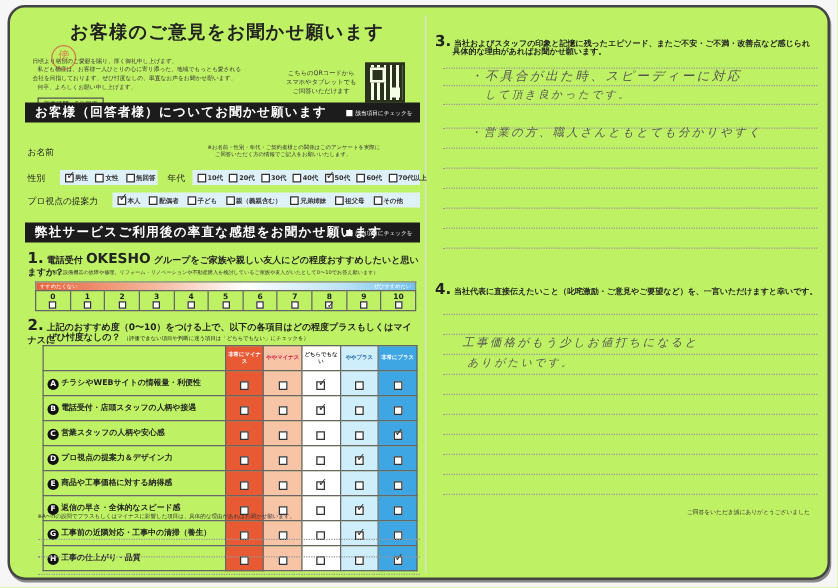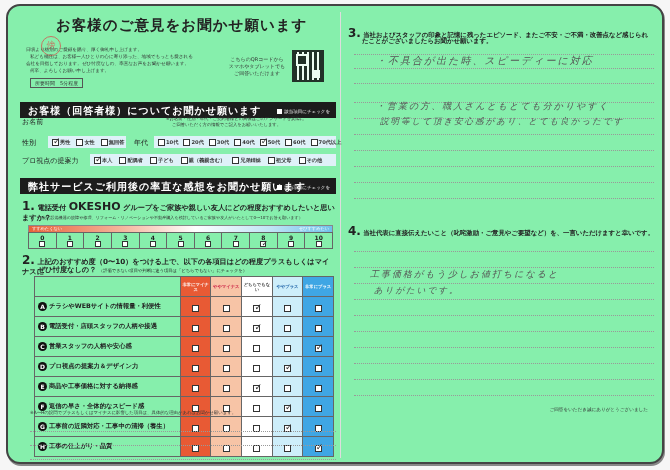--- a/index.html
+++ b/index.html
@@ -1,17 +1,17 @@
 <!DOCTYPE html>
 <html><head>
 <meta charset="utf-8">
 <style>
 *{box-sizing:border-box;margin:0;padding:0}
 body{width:670px;height:470px;background:#f6f6f6;font-family:"DejaVu Sans",sans-serif;position:relative;overflow:hidden;color:#222}
-.page{position:absolute;left:6px;top:4px;width:658px;height:460px;background:#86efac;border:2px solid #444;border-radius:14px 14px 14px 14px;box-shadow:1px 2px 0 #888}
+.page{position:absolute;left:6px;top:4px;width:658px;height:460px;background:#bef264;border:2px solid #444;border-radius:14px 14px 14px 14px;box-shadow:1px 2px 0 #888}
 .left{position:absolute;left:8px;top:0;width:320px;height:100%}
 .right{position:absolute;left:340px;top:0;width:310px;height:100%}
 .divider{position:absolute;left:332px;top:6px;width:0;height:446px;border-left:1px solid #ddd}
 .title{position:absolute;left:40px;top:10px;font-size:14.5px;font-weight:bold;letter-spacing:1px;color:#222}
 .stamp{position:absolute;left:25px;top:30px;width:20px;height:20px;border:1.5px solid #d44;border-radius:50%;color:#d44;font-size:9px;text-align:center;line-height:17px;opacity:.7}
 .intro{position:absolute;left:10px;top:40px;width:220px;font-size:4.6px;line-height:7px;color:#333}
 .time-box{position:absolute;left:14px;top:72px;border:1px solid #555;font-size:5px;padding:1px 4px;color:#333}
 .qr-text{position:absolute;left:210px;top:50px;font-size:5px;line-height:7px;text-align:center;color:#333;width:62px}
 .qr{position:absolute;left:276px;top:44px;width:32px;height:32px;background:
 repeating-linear-gradient(90deg,#111 0 3px,#fff 3px 5px),#111;opacity:.85;border:2px solid #111}
@@ -70,21 +70,21 @@
       <div style="padding-left:4px">何卒、よろしくお願い申し上げます。</div>
     </div>
     <div class="time-box">所要時間　5分程度</div>
     <div class="qr-text">
       <div>こちらのQRコードから</div>
       <div>スマホやタブレットでも</div>
       <div>ご回答いただけます</div>
     </div>
     <div class="qr"></div>
 
-    <div class="bar" style="left:4px;top:96px;width:316px">
+    <div class="bar" style="left:4px;top:76px;width:316px">
       <span>お客様（回答者様）についてお聞かせ願います</span>
       <span class="note">該当項目にチェックを</span>
     </div>
     <div class="lbl" style="left:6px;top:111px">お名前</div>
     <div class="small" style="left:150px;top:110px">
       <div>※お名前・性別・年代・ご契約者様との関係はこのアンケートを実際に</div>
       <div style="padding-left:6px">ご回答いただく方の情報でご記入をお願いいたします。</div>
     </div>
 
     <div class="lbl" style="left:6px;top:132px">性別</div>
@@ -324,36 +324,36 @@
     <div class="dots" style="left:14px;top:425px;width:306px"></div>
     <div class="dots" style="left:14px;top:439px;width:306px"></div>
     <div class="dots" style="left:14px;top:453px;width:306px"></div>
   </div>
 
   <div class="right">
     <div class="q" style="left:0;top:20px;font-size:6.4px">
       <span class="num">3.</span>
       <span>当社およびスタッフの印象と記憶に残ったエピソード、またご不安・ご不満・改善点など感じられ</span>
     </div>
-    <div class="q" style="left:14px;top:31px;font-size:6.4px">たことがございましたらお聞かせ願います。</div>
+    <div class="q" style="left:14px;top:31px;font-size:6.4px">具体的な理由があればお聞かせ願います。</div>
 
     <div class="dots" style="left:6px;top:48px;width:300px"></div>
     <div class="dots" style="left:6px;top:62px;width:300px"></div>
     <div class="dots" style="left:6px;top:77px;width:300px"></div>
     <div class="dots" style="left:6px;top:96px;width:300px"></div>
     <div class="dots" style="left:6px;top:112px;width:300px"></div>
     <div class="dots" style="left:6px;top:128px;width:300px"></div>
     <div class="dots" style="left:6px;top:144px;width:300px"></div>
     <div class="dots" style="left:6px;top:160px;width:300px"></div>
     <div class="dots" style="left:6px;top:176px;width:300px"></div>
     <div class="dots" style="left:6px;top:192px;width:300px"></div>
 
     <div class="hand" style="left:28px;top:48px">・不具合が出た時、スピーディーに対応</div>
+    <div class="hand" style="left:40px;top:64px;font-size:8.5px">して頂き良かったです。</div>
     <div class="hand" style="left:28px;top:94px;font-size:9px">・営業の方、職人さんともとても分かりやすく</div>
-    <div class="hand" style="left:32px;top:110px;font-size:8.5px">説明等して頂き安心感があり、とても良かったです</div>
 
     <div class="q" style="left:0;top:218px;font-size:6.4px">
       <span class="num">4.</span>
       <span>当社代表に直接伝えたいこと（叱咤激励・ご意見やご要望など）を、一言いただけますと幸いです。</span>
     </div>
 
     <div class="dots" style="left:6px;top:245px;width:300px"></div>
     <div class="dots" style="left:6px;top:261px;width:300px"></div>
     <div class="dots" style="left:6px;top:277px;width:300px"></div>
     <div class="dots" style="left:6px;top:293px;width:300px"></div>

